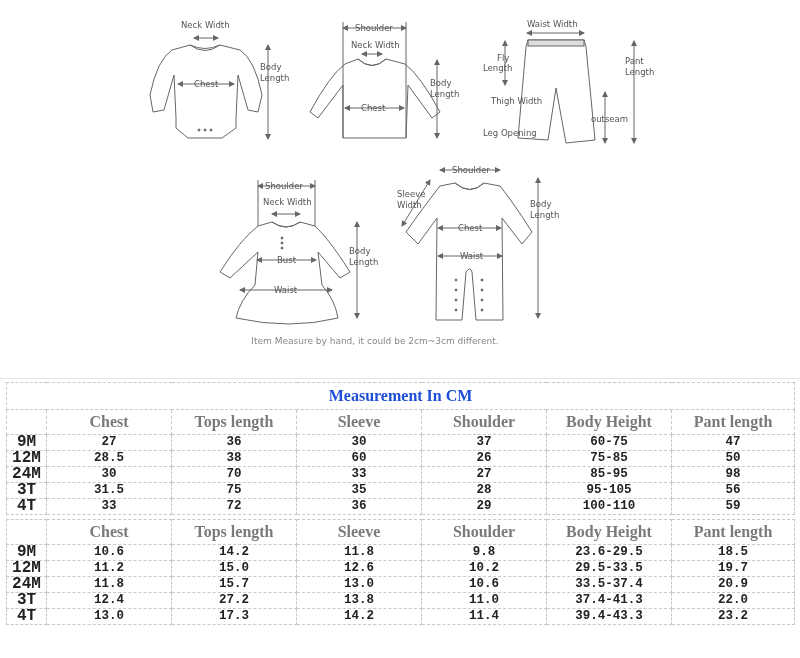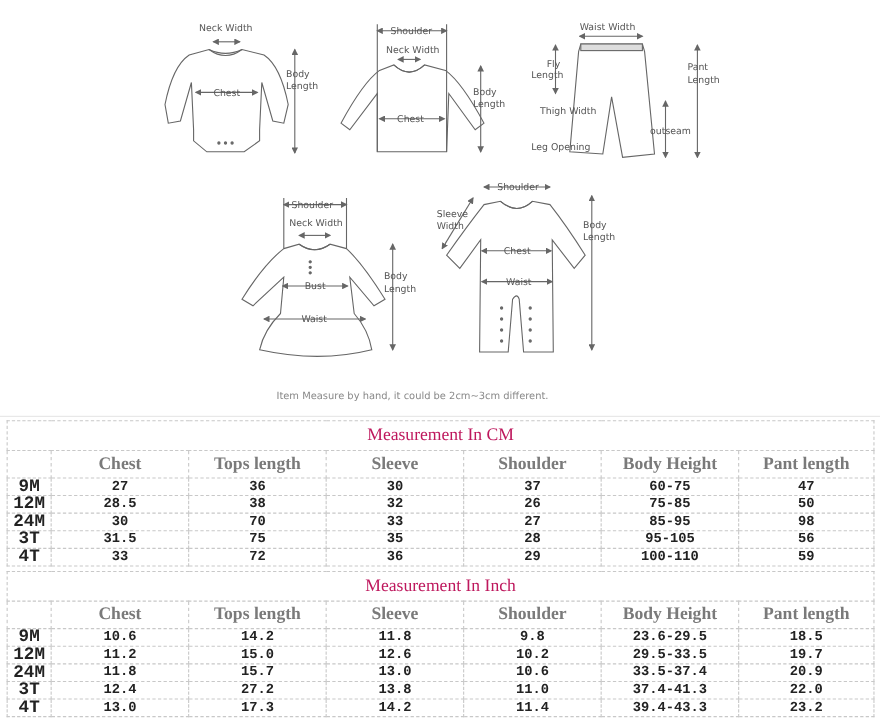--- a/index.html
+++ b/index.html
@@ -1,24 +1,24 @@
 <!DOCTYPE html>
 <html><head>
 <meta charset="utf-8">
 <style>
   html, body { margin: 0; padding: 0; background: #ffffff; }
   body { width: 800px; height: 658px; position: relative; overflow: hidden; font-family: "DejaVu Sans", sans-serif; }
   .diagram { position: absolute; left: 0; top: 0; width: 800px; height: 375px; }
   .diagram svg { position: absolute; left: 0; top: 0; }
   .lbl { font-family: "DejaVu Sans", sans-serif; font-size: 8.5px; fill: #555; }
-  .note { position: absolute; left: 0; width: 750px; top: 356px; text-align: center; font-size: 9px; color: #888; font-family: "DejaVu Sans", sans-serif; }
+  .note { position: absolute; left: 0; width: 750px; top: 336px; text-align: center; font-size: 9px; color: #888; font-family: "DejaVu Sans", sans-serif; }
 
   .tbl { position: absolute; left: 6px; width: 788px; border-collapse: collapse; table-layout: fixed; }
   .tbl td { border: 1px dashed #c8c8c8; padding: 0; text-align: center; }
-  .tbl .title td { height: 26px; font-family: "Liberation Serif", serif; font-weight: normal; font-size: 16px; color: #be185d; margin-top: 20px; }
+  .tbl .title td { height: 26px; font-family: "Liberation Serif", serif; font-weight: bold; font-size: 16px; color: #1d4ed8; margin-top: 20px; }
   .tbl .hdr td { height: 24px; font-family: "Liberation Serif", serif; font-weight: bold; font-size: 16px; color: #7a7a7a; }
   .tbl .row td { height: 15px; font-family: "Liberation Mono", monospace; font-weight: bold; font-size: 12.5px; color: #222; line-height: 15px; }
   .tbl .row td.size { font-size: 16px; }
   #tbl-cm { top: 382px; }
   #tbl-inch { top: 519px; }
   .outer-bottom { position: absolute; left: 0; width: 800px; border-top: 1px solid #e6e6e6; }
 </style>
 </head>
 <body>
 
@@ -159,21 +159,21 @@
         <td>36</td>
         <td>30</td>
         <td>37</td>
         <td>60-75</td>
         <td>47</td>
       </tr>
   <tr class="row">
         <td class="size">12M</td>
         <td>28.5</td>
         <td>38</td>
-        <td>32</td>
+        <td>60</td>
         <td>26</td>
         <td>75-85</td>
         <td>50</td>
       </tr>
   <tr class="row">
         <td class="size">24M</td>
         <td>30</td>
         <td>70</td>
         <td>33</td>
         <td>27</td>
@@ -205,23 +205,20 @@
   <colgroup>
       <col style="width:40px">
       <col style="width:125px">
       <col style="width:125px">
       <col style="width:125px">
       <col style="width:125px">
       <col style="width:125px">
       <col style="width:123px">
     </colgroup>
   <tbody>
-      <tr class="title">
-        <td colspan="7">Measurement In Inch</td>
-      </tr>
   <tr class="hdr">
     <td></td>
     <td>Chest</td>
     <td>Tops length</td>
     <td>Sleeve</td>
     <td>Shoulder</td>
     <td>Body Height</td>
     <td>Pant length</td>
   </tr>
   <tr class="row">

